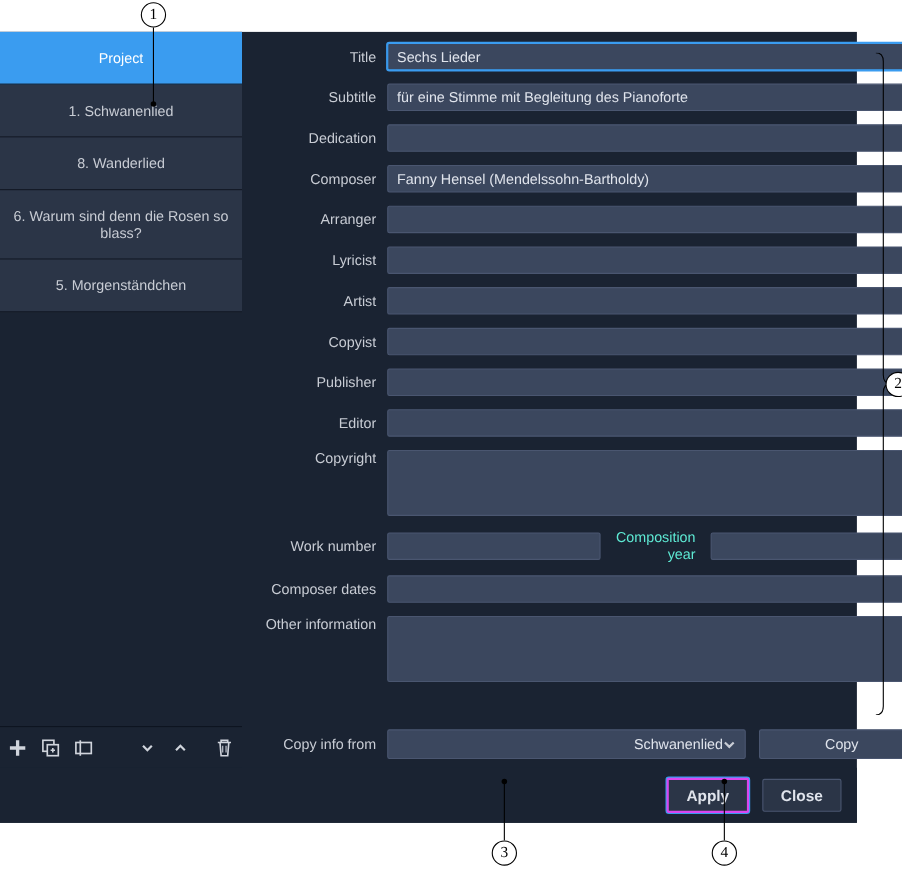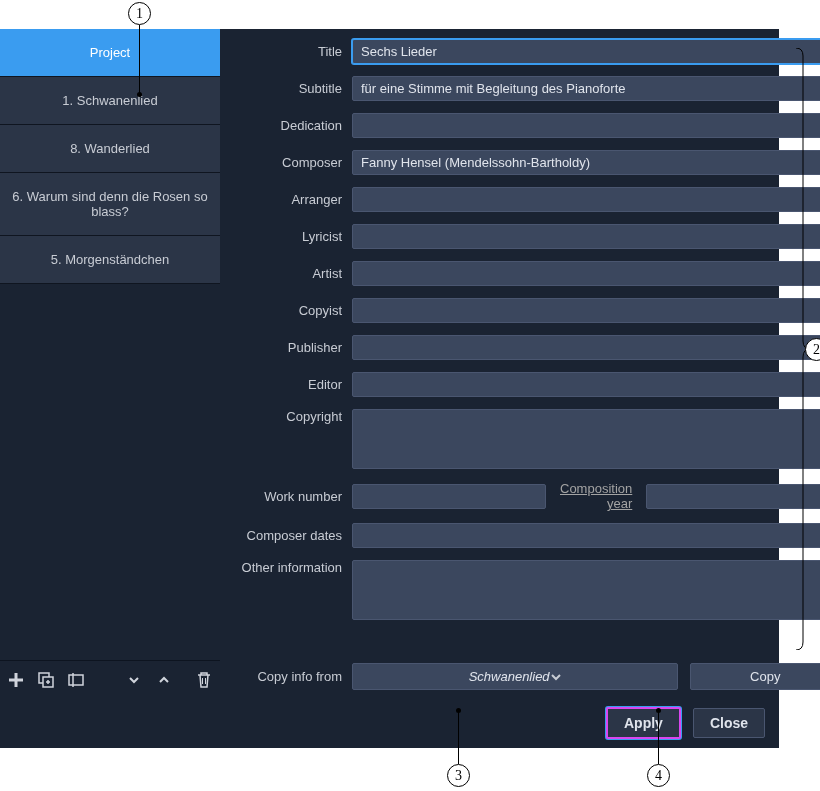--- a/index.html
+++ b/index.html
@@ -15,24 +15,24 @@
 .tb-spacer { flex: 1; }
 .form-area { flex: 1; padding: 10px 12px 8px 12px; overflow-y: auto; }
 .form-row { display: flex; align-items: center; margin-bottom: 12px; }
 .form-row.tall { align-items: flex-start; }
 .form-label { width: 120px; text-align: right; padding-right: 10px; color: #c8ccd4; font-size: 13px; }
 .form-input { flex: 1; background: #3b475e; border: 1px solid #4a5670; color: #e0e4ec; padding: 4px 8px; font-size: 13px; border-radius: 2px; height: 25px; }
 .form-input.focused { border: 1px solid #3a9cf0; box-shadow: 0 0 0 1px #3a9cf0; }
 .form-textarea { flex: 1; background: #3b475e; border: 1px solid #4a5670; color: #e0e4ec; padding: 5px 8px; font-size: 13px; border-radius: 2px; height: 60px; resize: none; }
 .inline-pair { flex: 1; display: flex; align-items: center; gap: 8px; }
 .inline-pair .form-input { flex: 0 0 140px; }
-.inline-label { color: #a3a3a3; font-size: 13px; padding: 0 6px; text-align: right; flex: 1; text-decoration: underline; }
+.inline-label { color: #5eead4; font-size: 13px; padding: 0 6px; text-align: right; flex: 1; }
 .copy-row { display: flex; align-items: center; padding: 4px 12px 8px 12px; }
 .copy-label { width: 120px; text-align: right; padding-right: 10px; color: #c8ccd4; font-size: 13px; }
-.copy-select { flex: 1; background: #3b475e; border: 1px solid #4a5670; color: #e0e4ec; padding: 5px 8px; font-size: 13px; border-radius: 2px; height: 27px; display: flex; align-items: center; justify-content: center; cursor: pointer; margin-right: 12px; font-style: italic; }
+.copy-select { flex: 1; background: #3b475e; border: 1px solid #4a5670; color: #e0e4ec; padding: 5px 8px; font-size: 13px; border-radius: 2px; height: 27px; display: flex; align-items: center; justify-content: flex-end; cursor: pointer; margin-right: 12px; }
 .copy-btn { width: 150px; background: #3b475e; border: 1px solid #4a5670; color: #e0e4ec; padding: 5px 8px; font-size: 13px; border-radius: 2px; height: 27px; cursor: pointer; text-align: center; }
 .bottom-bar { height: 50px; display: flex; align-items: center; justify-content: flex-end; padding: 0 14px; gap: 12px; background: #1a2332; }
 .btn { padding: 6px 16px; background: #2b3547; border: 1px solid #4a5670; color: #e0e4ec; font-size: 14px; font-weight: 600; border-radius: 2px; cursor: pointer; }
 .btn.primary { border: 2px solid #d946ef; box-shadow: 0 0 0 1px #3a9cf0; }
 .callout { position: absolute; width: 23px; height: 23px; border: 1px solid #000; border-radius: 50%; background: #fff; display: flex; align-items: center; justify-content: center; font-size: 14px; font-family: serif; z-index: 10; }
 .callout-line { position: absolute; background: #000; z-index: 5; }
 .callout-dot { position: absolute; width: 5px; height: 5px; background: #000; border-radius: 50%; z-index: 6; }
 .brace { position: absolute; right: 10px; top: 48px; height: 602px; width: 14px; z-index: 5; }
 svg { display: block; }
 </style>

